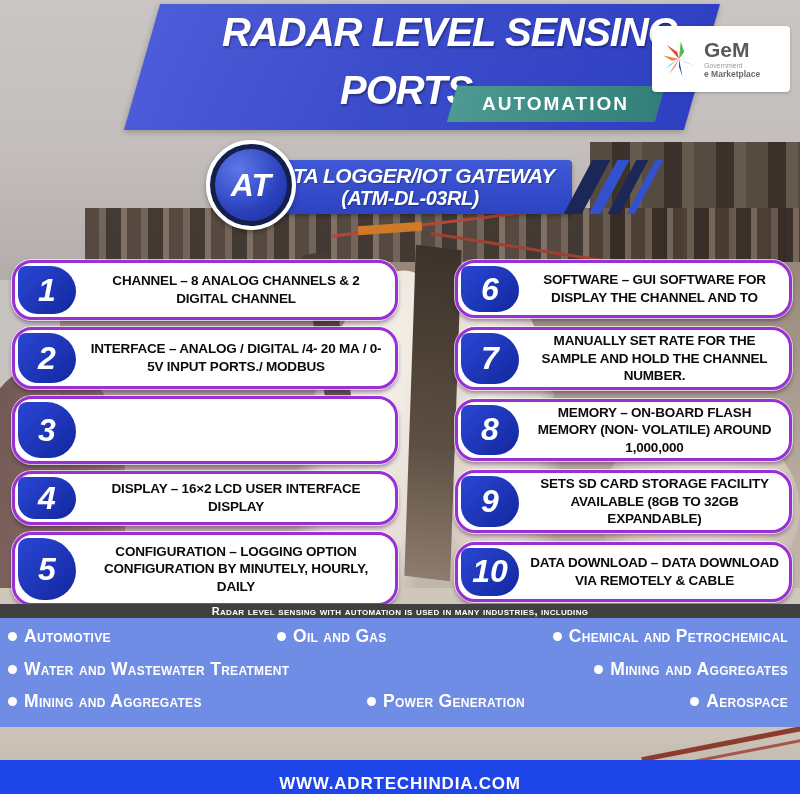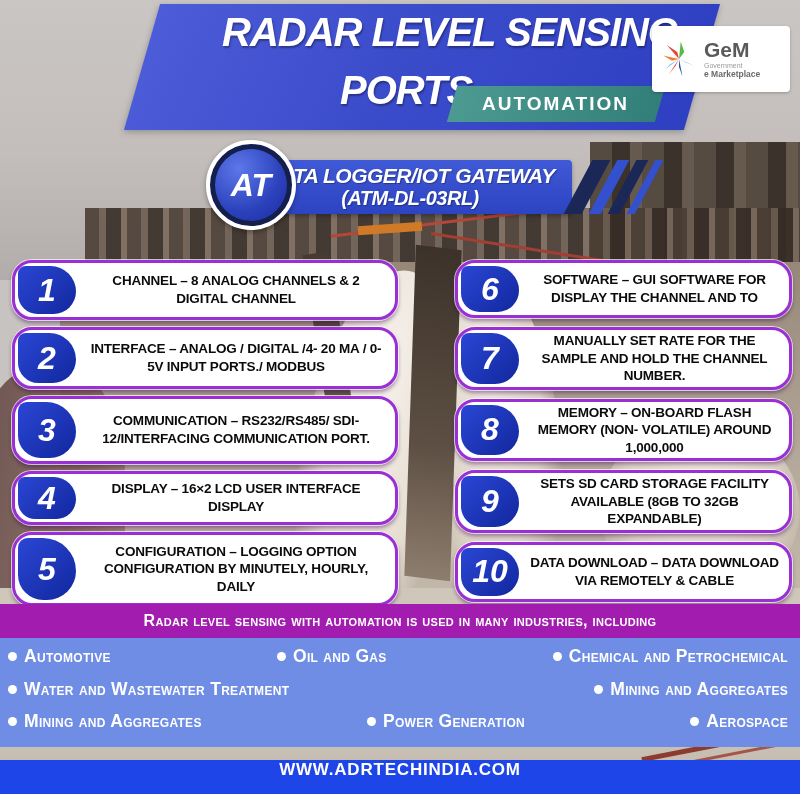--- a/index.html
+++ b/index.html
@@ -102,32 +102,32 @@
     color:#fff;font-size:32px;font-weight:800;font-style:italic;}
   .card .txt{width:100%;text-align:center;font-weight:800;font-size:13.5px;line-height:1.3;
     color:#0b0b0b;letter-spacing:-.2px;}
   .hA{min-height:60px;} .hB{min-height:62px;} .hC{min-height:68px;}
   .hD{min-height:54px;} .hE{min-height:74px;}
   .hF{min-height:58px;} .hG{min-height:60px;} .hH{min-height:60px;}
   .hI{min-height:56px;} .hJ{min-height:60px;}
 
   
   .industries{position:absolute;z-index:6;left:0;top:604px;width:800px;}
-  .ind-head{height:34px;background:#a21caf;color:#fff;display:flex;align-items:center;justify-content:center;
-    font-variant:small-caps;font-weight:700;font-size:16px;letter-spacing:.3px;}
+  .ind-head{height:14px;background:#404040;color:#fff;display:flex;align-items:center;justify-content:center;
+    font-variant:small-caps;font-weight:700;font-size:11px;letter-spacing:.3px;}
   .ind-body{height:86px;background:#6f8de4;padding:8px 12px 15px 8px;box-sizing:content-box;
     display:flex;flex-direction:column;justify-content:space-between;}
   .ind-row{display:flex;justify-content:space-between;align-items:center;}
   .ind-item{display:flex;align-items:center;gap:7px;color:#fff;
     font-variant:small-caps;font-weight:700;font-size:17.5px;letter-spacing:.3px;}
   .dot{width:9px;height:9px;border-radius:50%;background:#fff;flex:0 0 auto;}
 
   
   .footer{position:absolute;z-index:6;left:0;top:760px;width:800px;height:34px;background:#1d45e8;
-    display:flex;align-items:flex-start;justify-content:center;}
+    display:flex;align-items:flex-end;justify-content:center;}
   .footer a{color:#fff;font-weight:800;font-size:17px;letter-spacing:.8px;text-decoration:none;}
 </style>
 </head>
 <body>
 
 <div class="page">
 
   <div class="ph ph-sky"></div>
   <div class="ph ph-tower"></div>
   <div class="ph ph-crest"></div>
@@ -190,21 +190,20 @@
     <div class="card hA">
       <div class="num">1</div>
       <div class="txt">CHANNEL – 8 ANALOG CHANNELS &amp; 2 DIGITAL CHANNEL</div>
     </div>
     <div class="card hB">
       <div class="num">2</div>
       <div class="txt">INTERFACE – ANALOG / DIGITAL /4- 20 MA / 0-5V INPUT PORTS./ MODBUS</div>
     </div>
     <div class="card hC">
       <div class="num">3</div>
-      <div class="txt">COMMUNICATION – RS232/RS485/ SDI-12/INTERFACING COMMUNICATION PORT.</div>
     </div>
     <div class="card hD">
       <div class="num">4</div>
       <div class="txt">DISPLAY – 16×2 LCD USER INTERFACE DISPLAY</div>
     </div>
     <div class="card hE">
       <div class="num">5</div>
       <div class="txt">CONFIGURATION – LOGGING OPTION CONFIGURATION BY MINUTELY, HOURLY, DAILY</div>
     </div>
   </div>

